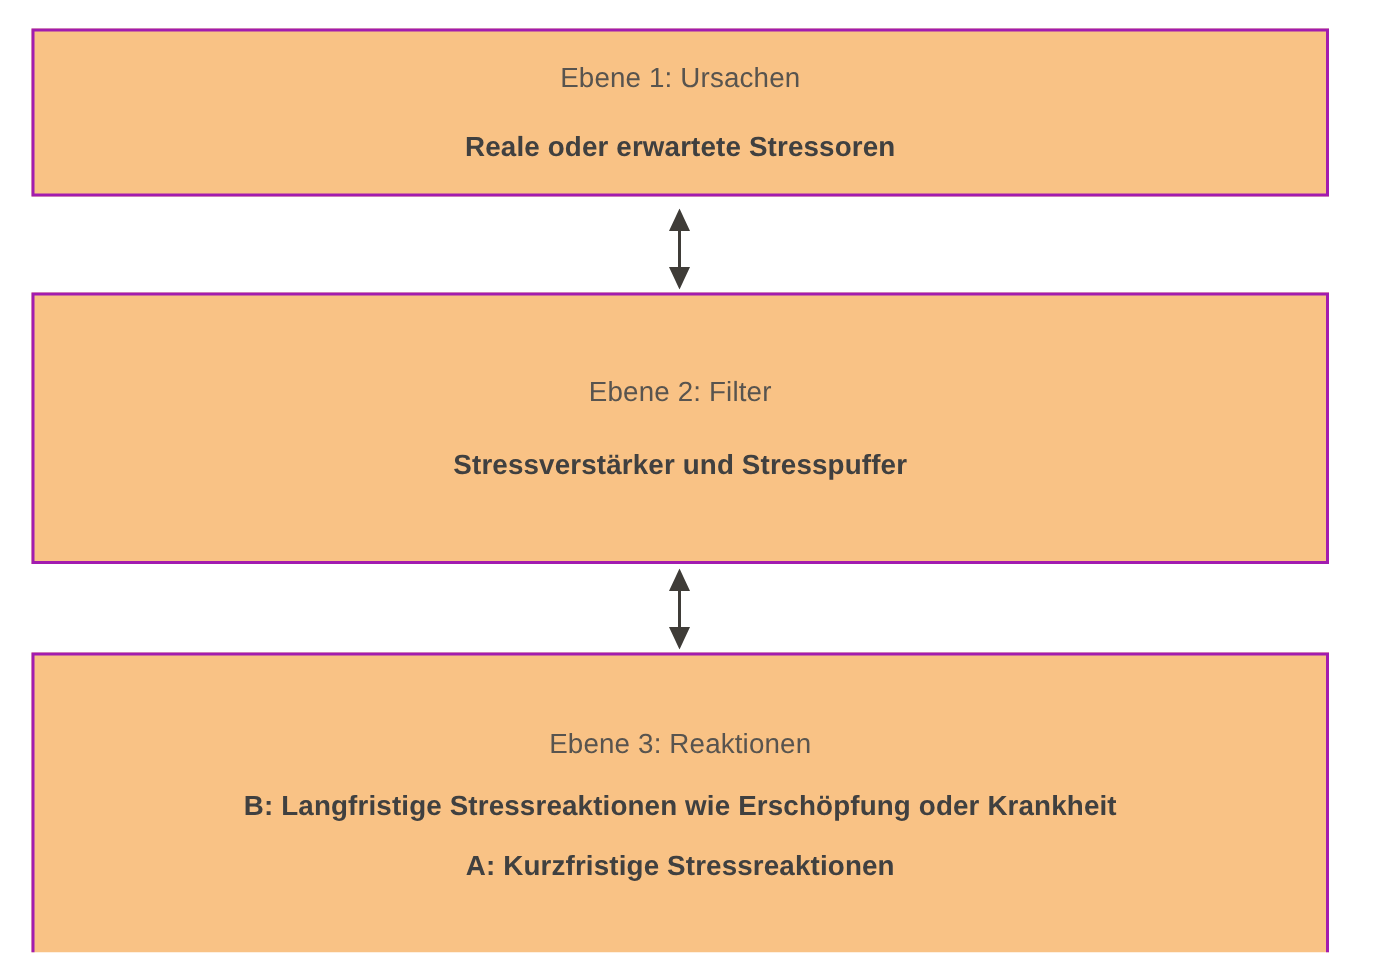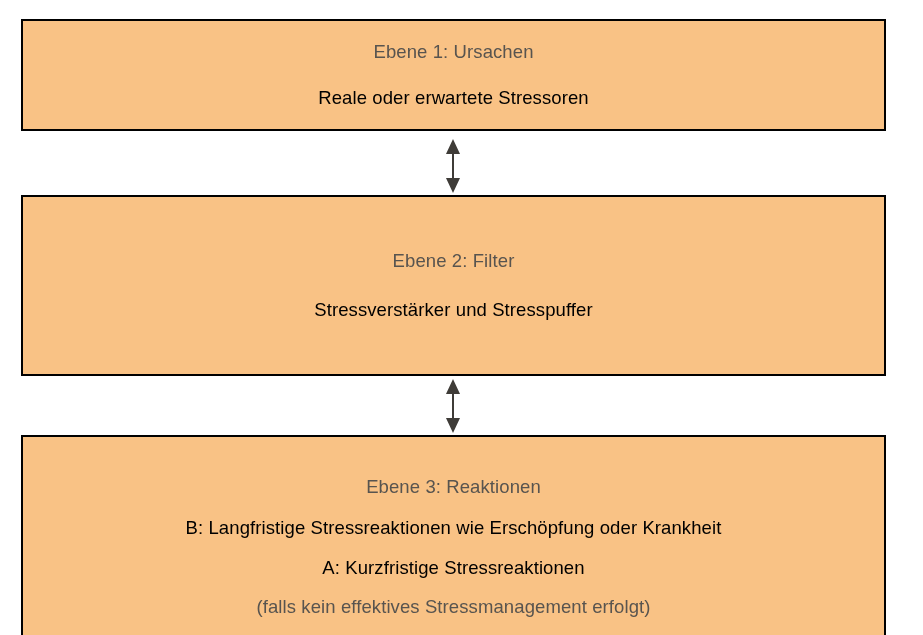--- a/index.html
+++ b/index.html
@@ -19,21 +19,21 @@
     background: #ffffff;
     overflow: hidden;
   }
 
   .level-box {
     position: absolute;
     left: 21px;
     width: 865px;
     box-sizing: border-box;
     background: #F9C285;
-    border: 2px solid #000000;
+    border: 2px solid #a21caf;
     display: flex;
     flex-direction: column;
     align-items: center;
     justify-content: center;
     text-align: center;
   }
 
   #box-level-1 { top: 19px;  height: 112px; }
   #box-level-2 { top: 195px; height: 181px; }
   #box-level-3 { top: 435px; height: 224px; }
@@ -47,22 +47,22 @@
 
   .line-regular {
     font-size: 18.5px;
     font-weight: 400;
     color: #58544F;
     letter-spacing: 0.1px;
   }
 
   .line-bold {
     font-size: 18.5px;
-    font-weight: normal;
-    color: #000000;
+    font-weight: bold;
+    color: #404040;
     letter-spacing: 0.1px;
   }
 
   
   #box-level-1 .line-regular { margin-bottom: 28px; }
 
   #box-level-2 .line-regular.title   { margin-bottom: 30px; }
   #box-level-2 .line-bold            { }
   #box-level-2 .line-regular.note1   { margin-bottom: 9px; }
 
@@ -108,16 +108,15 @@
       <polygon points="8,0 15,15 1,15" fill="#3F3C38"></polygon>
       <rect x="7" y="12" width="2" height="30" fill="#3F3C38"></rect>
       <polygon points="8,54 15,39 1,39" fill="#3F3C38"></polygon>
     </svg>
   </div>
 
   <div class="level-box" id="box-level-3">
     <span class="line line-regular title">Ebene 3: Reaktionen</span>
     <span class="line line-bold item-b">B: Langfristige Stressreaktionen wie Erschöpfung oder Krankheit</span>
     <span class="line line-bold item-a">A: Kurzfristige Stressreaktionen</span>
-    <span class="line line-regular note">(falls kein effektives Stressmanagement erfolgt)</span>
   </div>
 
 </div>
 
 </body></html>

